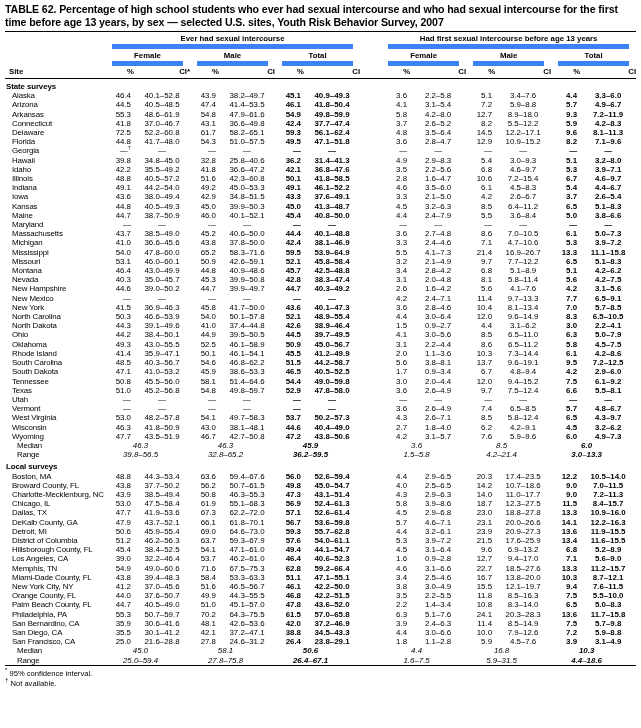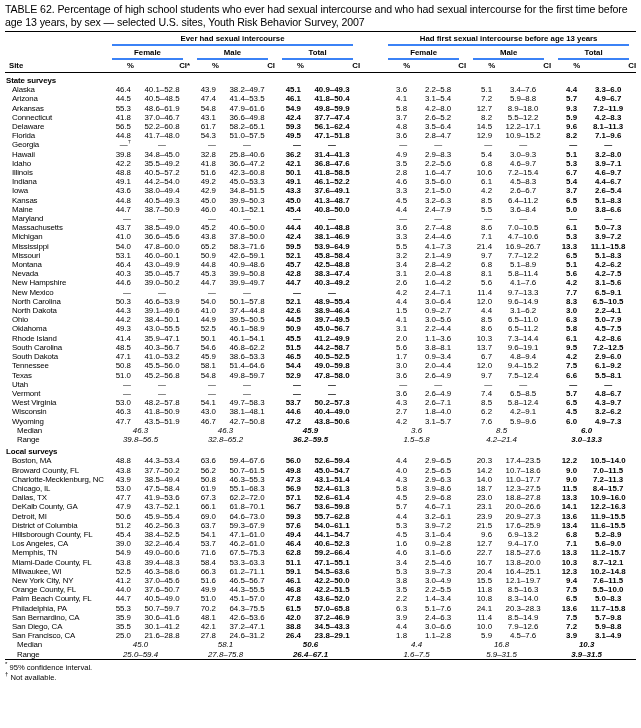--- a/index.html
+++ b/index.html
@@ -1,25 +1,25 @@
 <!DOCTYPE html>
 <html><head>
 <meta charset="utf-8">
 <style>
   html,body{margin:0;padding:0;background:#fff;color:#000;}
   body{width:641px;height:728px;font-family:"Liberation Sans",sans-serif;overflow:hidden;}
   .page{padding:3px 5px 0 5px;}
-  .title{font-weight:normal;font-size:10.6px;line-height:1.18;letter-spacing:-0.1px;margin-bottom:3px;}
+  .title{font-weight:bold;font-size:10.6px;line-height:1.18;letter-spacing:-0.1px;margin-bottom:3px;}
   table{border-collapse:collapse;table-layout:fixed;width:631px;border-top:1px solid #000;border-bottom:1px solid #000;}
   col.c-site{width:100px;}
   col.c-pct{width:29px;}
   col.c-ci{width:56px;}
   col.c-gap{width:21px;}
   th{font-weight:bold;font-size:7.8px;padding:0;vertical-align:bottom;}
-  .uline{display:block;margin:1px 7px 0 7px;border-bottom:2px solid #3b82f6;padding-bottom:1px;text-align:center;white-space:nowrap;}
+  .uline{display:block;margin:1px 7px 0 7px;border-bottom:5px solid #3b82f6;padding-bottom:1px;text-align:center;white-space:nowrap;}
   .tr-groups th,.tr-subs th{padding-top:1px;}
   .tr-cols th{border-bottom:1.5px solid #000;padding:1px 0 2px 4px;}
   .site-h{text-align:left;padding-left:1px;}
   .pct-h{text-align:right;padding-right:7px;}
   .ci-h{text-align:right;}
   td{font-size:7.9px;line-height:9.2px;padding:0;white-space:nowrap;overflow:hidden;vertical-align:bottom;}
   td.site{text-align:left;padding-left:7px;letter-spacing:-0.15px;}
   td.site.summary{padding-left:12px;}
   td.section-label{font-weight:bold;text-align:left;padding-left:1px;padding-top:3px;letter-spacing:-0.1px;}
   td.pct{text-align:right;padding-right:3px;}
@@ -166,21 +166,21 @@
           <td class="gapc"></td>
           <td class="pct">3.7</td>
           <td class="ci">2.6–5.2</td>
           <td class="pct">8.2</td>
           <td class="ci">5.5–12.2</td>
           <td class="pct tot">5.9</td>
           <td class="ci tot">4.2–8.3</td>
         </tr>
         <tr class="data-row">
           <td class="site">Delaware</td>
-          <td class="pct">56.5</td>
+          <td class="pct">72.5</td>
           <td class="ci">52.2–60.8</td>
           <td class="pct">61.7</td>
           <td class="ci">58.2–65.1</td>
           <td class="pct tot">59.3</td>
           <td class="ci tot">56.1–62.4</td>
           <td class="gapc"></td>
           <td class="pct">4.8</td>
           <td class="ci">3.5–6.4</td>
           <td class="pct">14.5</td>
           <td class="ci">12.2–17.1</td>
@@ -469,20 +469,36 @@
           <td class="ci tot">—</td>
           <td class="gapc"></td>
           <td class="pct">4.2</td>
           <td class="ci">2.4–7.1</td>
           <td class="pct">11.4</td>
           <td class="ci">9.7–13.3</td>
           <td class="pct tot">7.7</td>
           <td class="ci tot">6.5–9.1</td>
         </tr>
         <tr class="data-row">
+          <td class="site">New York</td>
+          <td class="pct">41.5</td>
+          <td class="ci">36.9–46.3</td>
+          <td class="pct">45.8</td>
+          <td class="ci">41.7–50.0</td>
+          <td class="pct tot">43.6</td>
+          <td class="ci tot">40.1–47.3</td>
+          <td class="gapc"></td>
+          <td class="pct">3.6</td>
+          <td class="ci">2.8–4.6</td>
+          <td class="pct">10.4</td>
+          <td class="ci">8.1–13.4</td>
+          <td class="pct tot">7.0</td>
+          <td class="ci tot">5.7–8.5</td>
+        </tr>
+        <tr class="data-row">
           <td class="site">North Carolina</td>
           <td class="pct">50.3</td>
           <td class="ci">46.6–53.9</td>
           <td class="pct">54.0</td>
           <td class="ci">50.1–57.8</td>
           <td class="pct tot">52.1</td>
           <td class="ci tot">48.9–55.4</td>
           <td class="gapc"></td>
           <td class="pct">4.4</td>
           <td class="ci">3.0–6.4</td>
@@ -908,36 +924,20 @@
           <td class="ci tot">47.1–55.1</td>
           <td class="gapc"></td>
           <td class="pct">3.4</td>
           <td class="ci">2.5–4.6</td>
           <td class="pct">16.7</td>
           <td class="ci">13.8–20.0</td>
           <td class="pct tot">10.3</td>
           <td class="ci tot">8.7–12.1</td>
         </tr>
         <tr class="data-row">
-          <td class="site">Milwaukee, WI</td>
-          <td class="pct">52.5</td>
-          <td class="ci">46.3–58.6</td>
-          <td class="pct">66.3</td>
-          <td class="ci">61.2–71.1</td>
-          <td class="pct tot">59.1</td>
-          <td class="ci tot">54.5–63.6</td>
-          <td class="gapc"></td>
-          <td class="pct">5.3</td>
-          <td class="ci">3.9–7.3</td>
-          <td class="pct">20.4</td>
-          <td class="ci">16.4–25.1</td>
-          <td class="pct tot">12.3</td>
-          <td class="ci tot">10.2–14.8</td>
-        </tr>
-        <tr class="data-row">
           <td class="site">New York City, NY</td>
           <td class="pct">41.2</td>
           <td class="ci">37.0–45.6</td>
           <td class="pct">51.6</td>
           <td class="ci">46.5–56.7</td>
           <td class="pct tot">46.1</td>
           <td class="ci tot">42.2–50.0</td>
           <td class="gapc"></td>
           <td class="pct">3.8</td>
           <td class="ci">3.0–4.9</td>
@@ -1053,21 +1053,21 @@
           <td class="pair-center tot" colspan="2">10.3</td>
         </tr>
         <tr class="summary-row">
           <td class="site summary">Range</td>
           <td class="pair-center" colspan="2">25.0–59.4</td>
           <td class="pair-center" colspan="2">27.8–75.8</td>
           <td class="pair-center tot" colspan="2">26.4–67.1</td>
           <td class="gapc"></td>
           <td class="pair-center" colspan="2">1.6–7.5</td>
           <td class="pair-center" colspan="2">5.9–31.5</td>
-          <td class="pair-center tot" colspan="2">3.9–31.5</td>
+          <td class="pair-center tot" colspan="2">4.4–18.6</td>
         </tr>
       </tbody>
   </table>
 
   <div class="footnotes">
     <span class="fn"><sup>*</sup> <span>95% confidence interval.</span></span>
     <span class="fn"><sup>†</sup> <span>Not available.</span></span>
   </div>
 </div>
 

